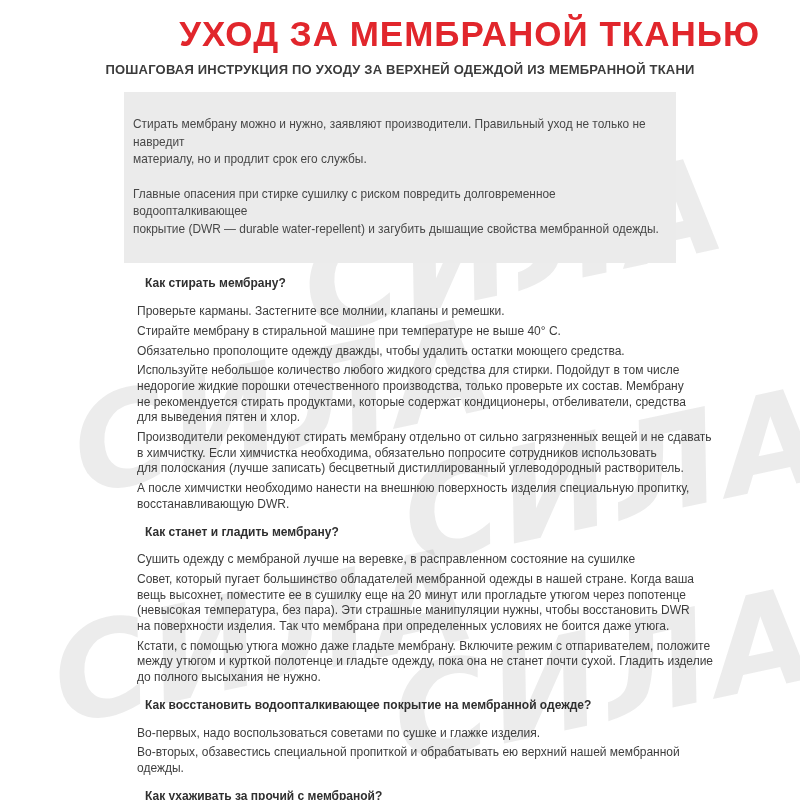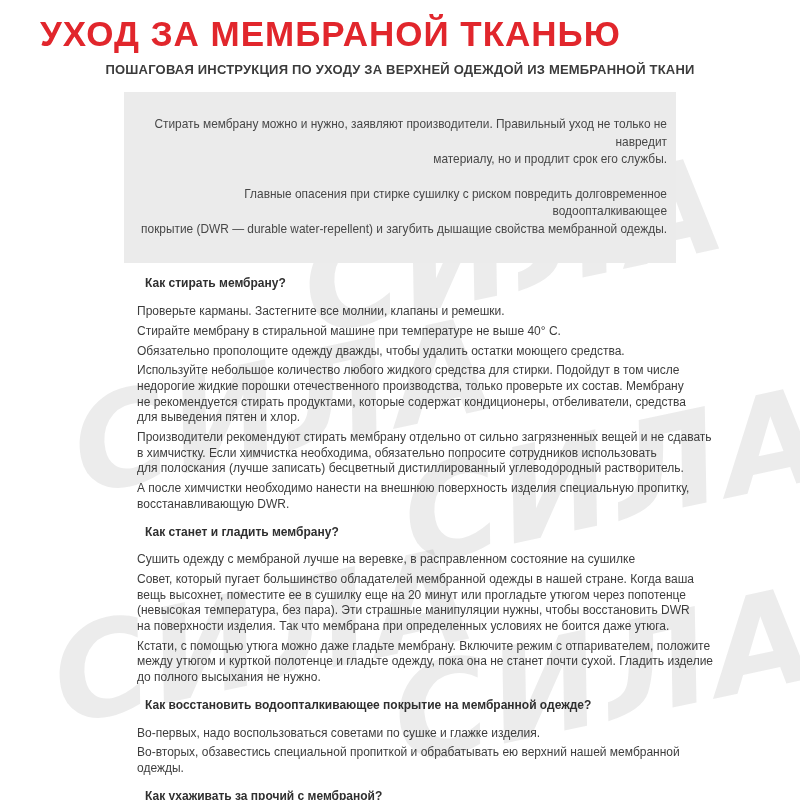--- a/index.html
+++ b/index.html
@@ -25,21 +25,21 @@
   .wm-1{left:300px;top:170px;}
   .wm-2{left:70px;top:330px;}
   .wm-3{left:400px;top:400px;}
   .wm-4{left:50px;top:560px;}
   .wm-5{left:390px;top:600px;}
 
   .content{position:absolute;inset:0;z-index:1;}
 
   .title{
     margin:16px 40px 0;
-    text-align:left;
+    text-align:right;
     font-size:35px;font-weight:bold;
     letter-spacing:1px;
     color:#e1262c;
     line-height:1.05;
   }
   .subtitle{
     margin:9px 60px 0;
     text-align:center;
     font-size:13px;font-weight:bold;
     letter-spacing:0.2px;
@@ -47,21 +47,20 @@
   }
   .intro-box{
     margin:15px 0 0 124px;
     width:534px;
     background:#ebebeb;
     padding:7px 9px 8px 9px;
     font-size:11.9px;
     line-height:17.4px;
     color:#474747;
     white-space:pre-line;
-    text-align:right;
   }
   .intro-box p{margin:0;white-space:pre-line;}
   .body-text{
     margin:13px 0 0 133px;
     width:600px;
     font-size:12px;
     line-height:15.7px;
   }
   .sec-heading{
     margin:12px;

